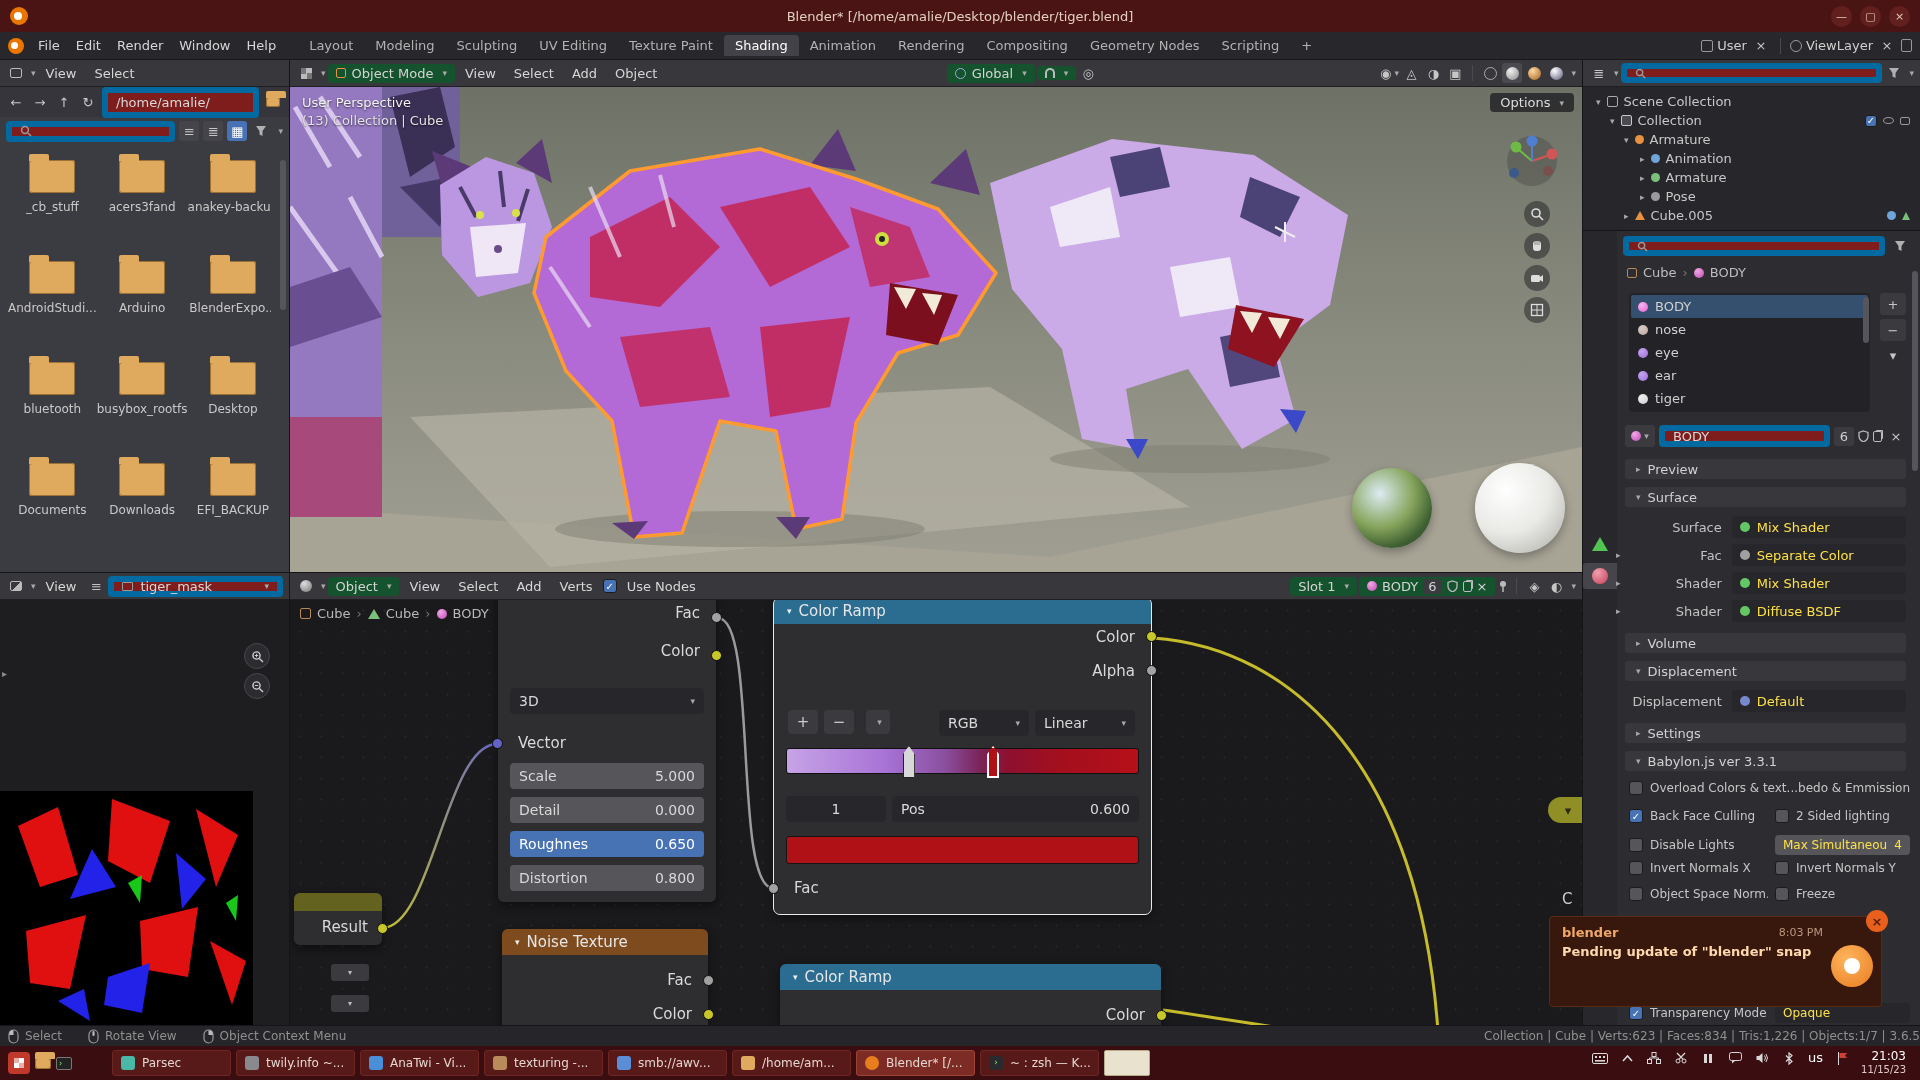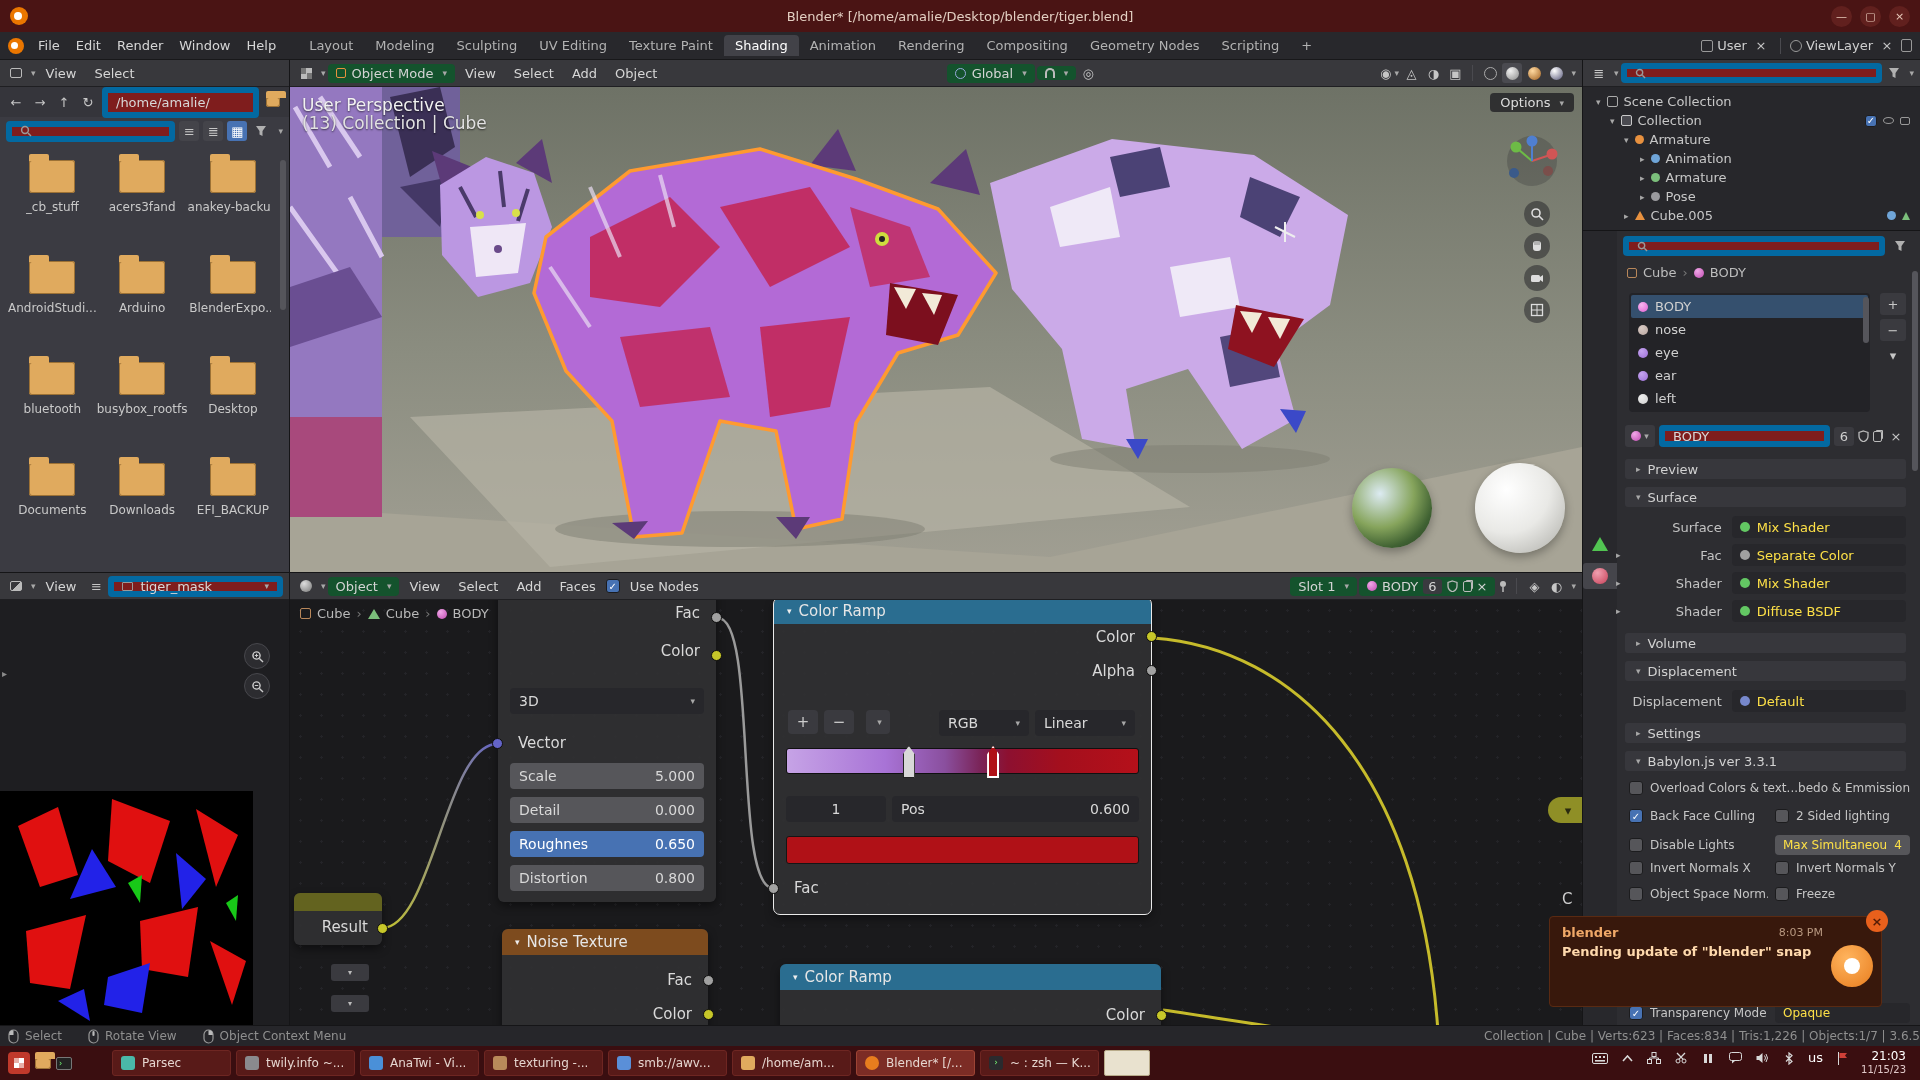--- a/index.html
+++ b/index.html
@@ -33,21 +33,21 @@
   .srchrow{position:absolute;left:0;right:0;top:57px;height:28px;display:flex;align-items:center;gap:4px;padding:0 6px}
   .tfield{background:#7f1d1d;border:6px solid #0369a1;border-radius:4px;padding:2px 8px;color:#d8d8d8;display:flex;align-items:center;gap:6px}
   .fgrid{position:absolute;left:8px;right:18px;top:92px;bottom:8px;display:grid;grid-template-columns:1fr 1fr 1fr;grid-auto-rows:101px;justify-items:center;overflow:hidden}
   .fitem{display:flex;flex-direction:column;align-items:center;gap:7px;padding-top:8px}
   .folder{width:46px;height:33px;background:#e0aa5e;border-radius:3px;position:relative;box-shadow:inset 0 0 0 1px #9c7135}
   .folder:before{content:"";position:absolute;top:-6px;left:0;width:20px;height:7px;background:#e0aa5e;border-radius:2px 2px 0 0}
   .flabel{font-size:12px;color:#c9c9c9;max-width:92px;overflow:hidden;white-space:nowrap}
   .sbv{position:absolute;width:6px;background:#55555b;border-radius:3px}
   
   #vp-body{position:absolute;left:0;right:0;top:27px;bottom:0;overflow:hidden}
-  .vptext{color:#f2f2f2;text-shadow:0 1px 2px rgba(0,0,0,.65);font-size:17px}
+  .vptext{color:#f2f2f2;text-shadow:0 1px 2px rgba(0,0,0,.65);font-size:13px}
   .pill{background:rgba(36,36,40,.85);border-radius:4px;padding:2px 10px;color:#ddd;display:flex;align-items:center;gap:6px}
   .sphere{border-radius:50%;position:absolute}
   .toolbtn{width:26px;height:26px;border-radius:50%;background:rgba(40,40,44,.55);display:flex;align-items:center;justify-content:center}
   .ball{width:13px;height:13px;border-radius:50%;background:radial-gradient(circle at 35% 30%,#f0f0f0,#8a8a8a)}
   
   #sh-body{position:absolute;left:0;right:0;top:27px;bottom:0;overflow:hidden;background:#1a1a1c;background-image:radial-gradient(circle,#242428 1px,transparent 1.3px);background-size:21px 21px}
   .node{position:absolute;background:rgba(47,47,50,.97);border-radius:6px;box-shadow:0 4px 10px rgba(0,0,0,.45);font-size:15px;color:#d9d9d9}
   .node.sel{outline:1.5px solid #eaeaea}
   .nhdr{height:26px;border-radius:6px 6px 0 0;display:flex;align-items:center;gap:7px;padding:0 10px;font-size:15px;color:#e6e6e6}
   .nhdr.conv{background:#2a6d90}.nhdr.tex{background:#7d4b1e}.nhdr.olive{background:#63631f}
@@ -438,21 +438,21 @@
           <span style="width:12px;height:12px;border-radius:50%;background:radial-gradient(circle at 35% 30%,#ddd,#777)"></span>
         </span>
       <span class="car">▾</span>
       <span class="dd">
           <span>Object</span>
           <span class="car">▾</span>
         </span>
       <span class="mi">View</span>
       <span class="mi">Select</span>
       <span class="mi">Add</span>
-      <span class="mi">Faces</span>
+      <span class="mi">Verts</span>
       <span class="cb on">✓</span>
       <span class="mi">Use Nodes</span>
       <span style="flex:1"></span>
       <span class="dd">
           <span>Slot 1</span>
           <span class="car">▾</span>
         </span>
       <span class="dd" style="gap:5px">
         <span class="dot" style="background:radial-gradient(circle at 35% 30%,#f0a8e8,#c04ab0)"></span>
         <span>BODY</span>
@@ -721,21 +721,21 @@
       <div class="slotrow">
           <span class="dot" style="background:radial-gradient(circle at 35% 30%,#c4a4ee,#9d6fd8)"></span>
           <span>eye</span>
         </div>
       <div class="slotrow">
           <span class="dot" style="background:radial-gradient(circle at 35% 30%,#c4a4ee,#9d6fd8)"></span>
           <span>ear</span>
         </div>
       <div class="slotrow">
           <span class="dot" style="background:radial-gradient(circle at 35% 30%,#eee,#cfcfcf)"></span>
-          <span>left</span>
+          <span>tiger</span>
         </div>
       <div class="sbv" style="right:1px;top:4px;height:46px"></div>
     </div>
     <div class="ab" style="right:14px;top:62px;width:26px;display:flex;flex-direction:column;gap:4px">
       <span class="icbtn" style="background:#3a3a3f;width:26px;height:22px">+</span>
       <span class="icbtn" style="background:#3a3a3f;width:26px;height:22px">−</span>
       <span class="icbtn" style="width:26px">▾</span>
     </div>
 
     <div class="ab fx" style="left:42px;right:14px;top:194px;gap:4px">

